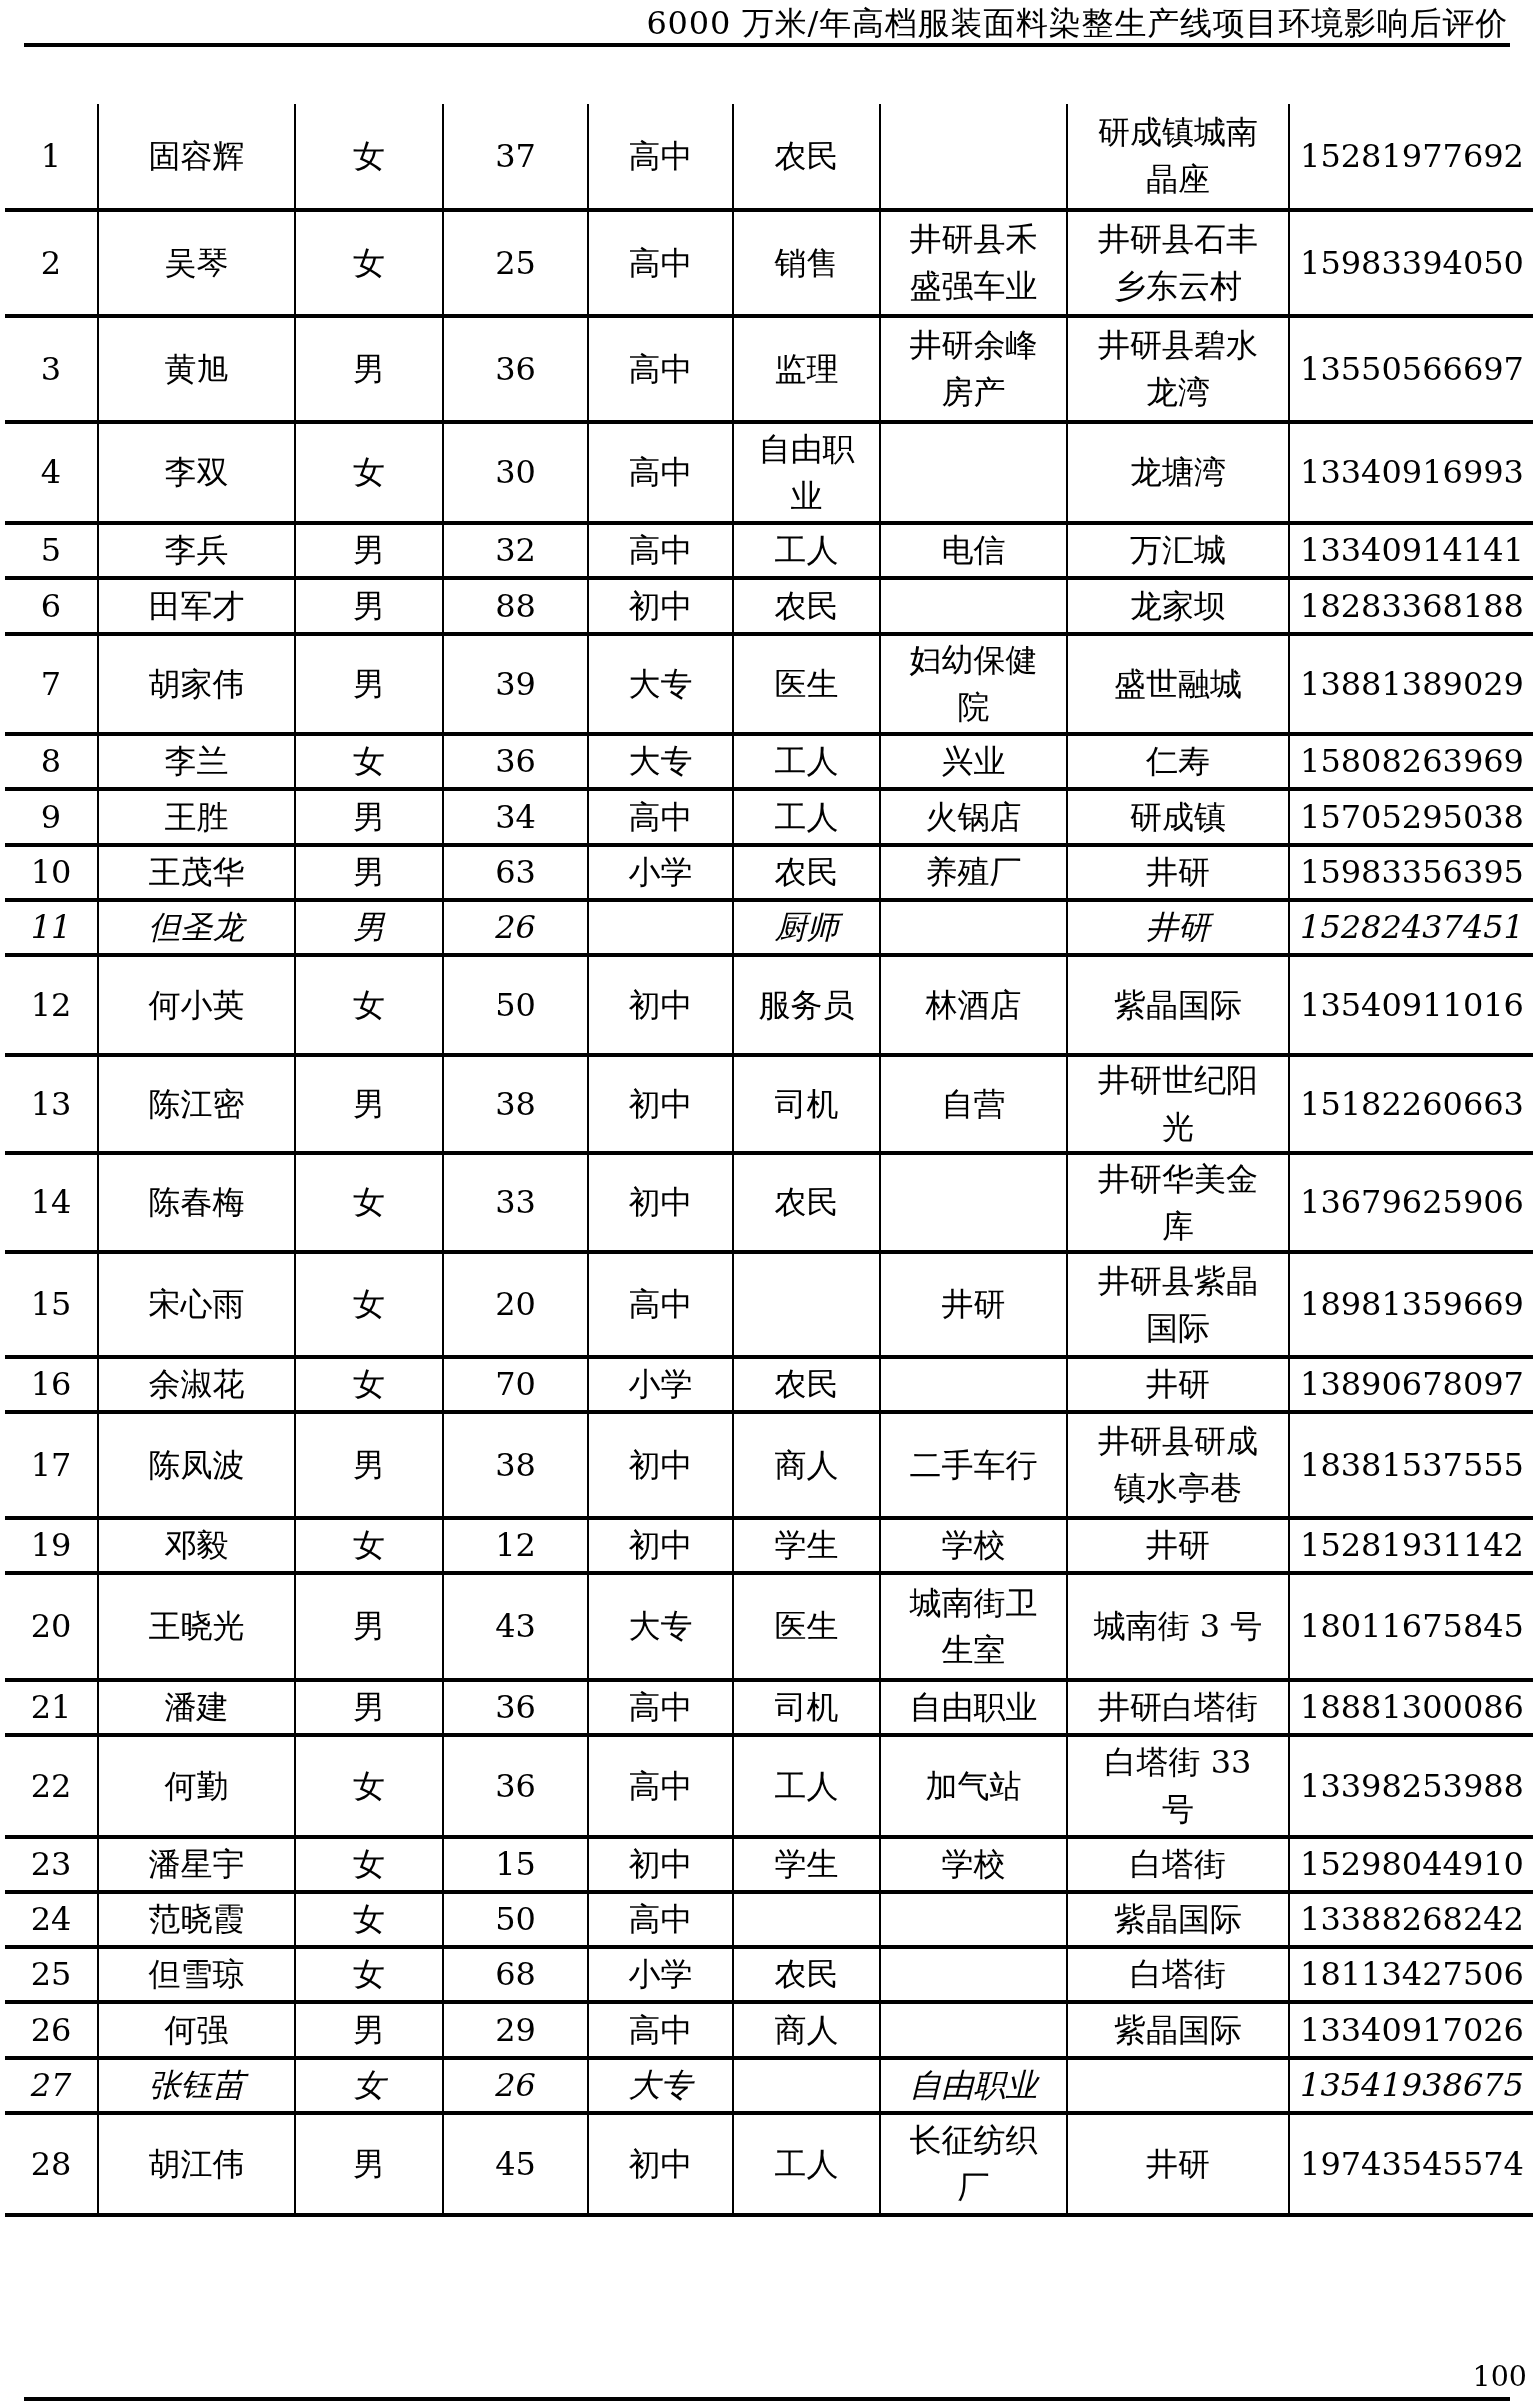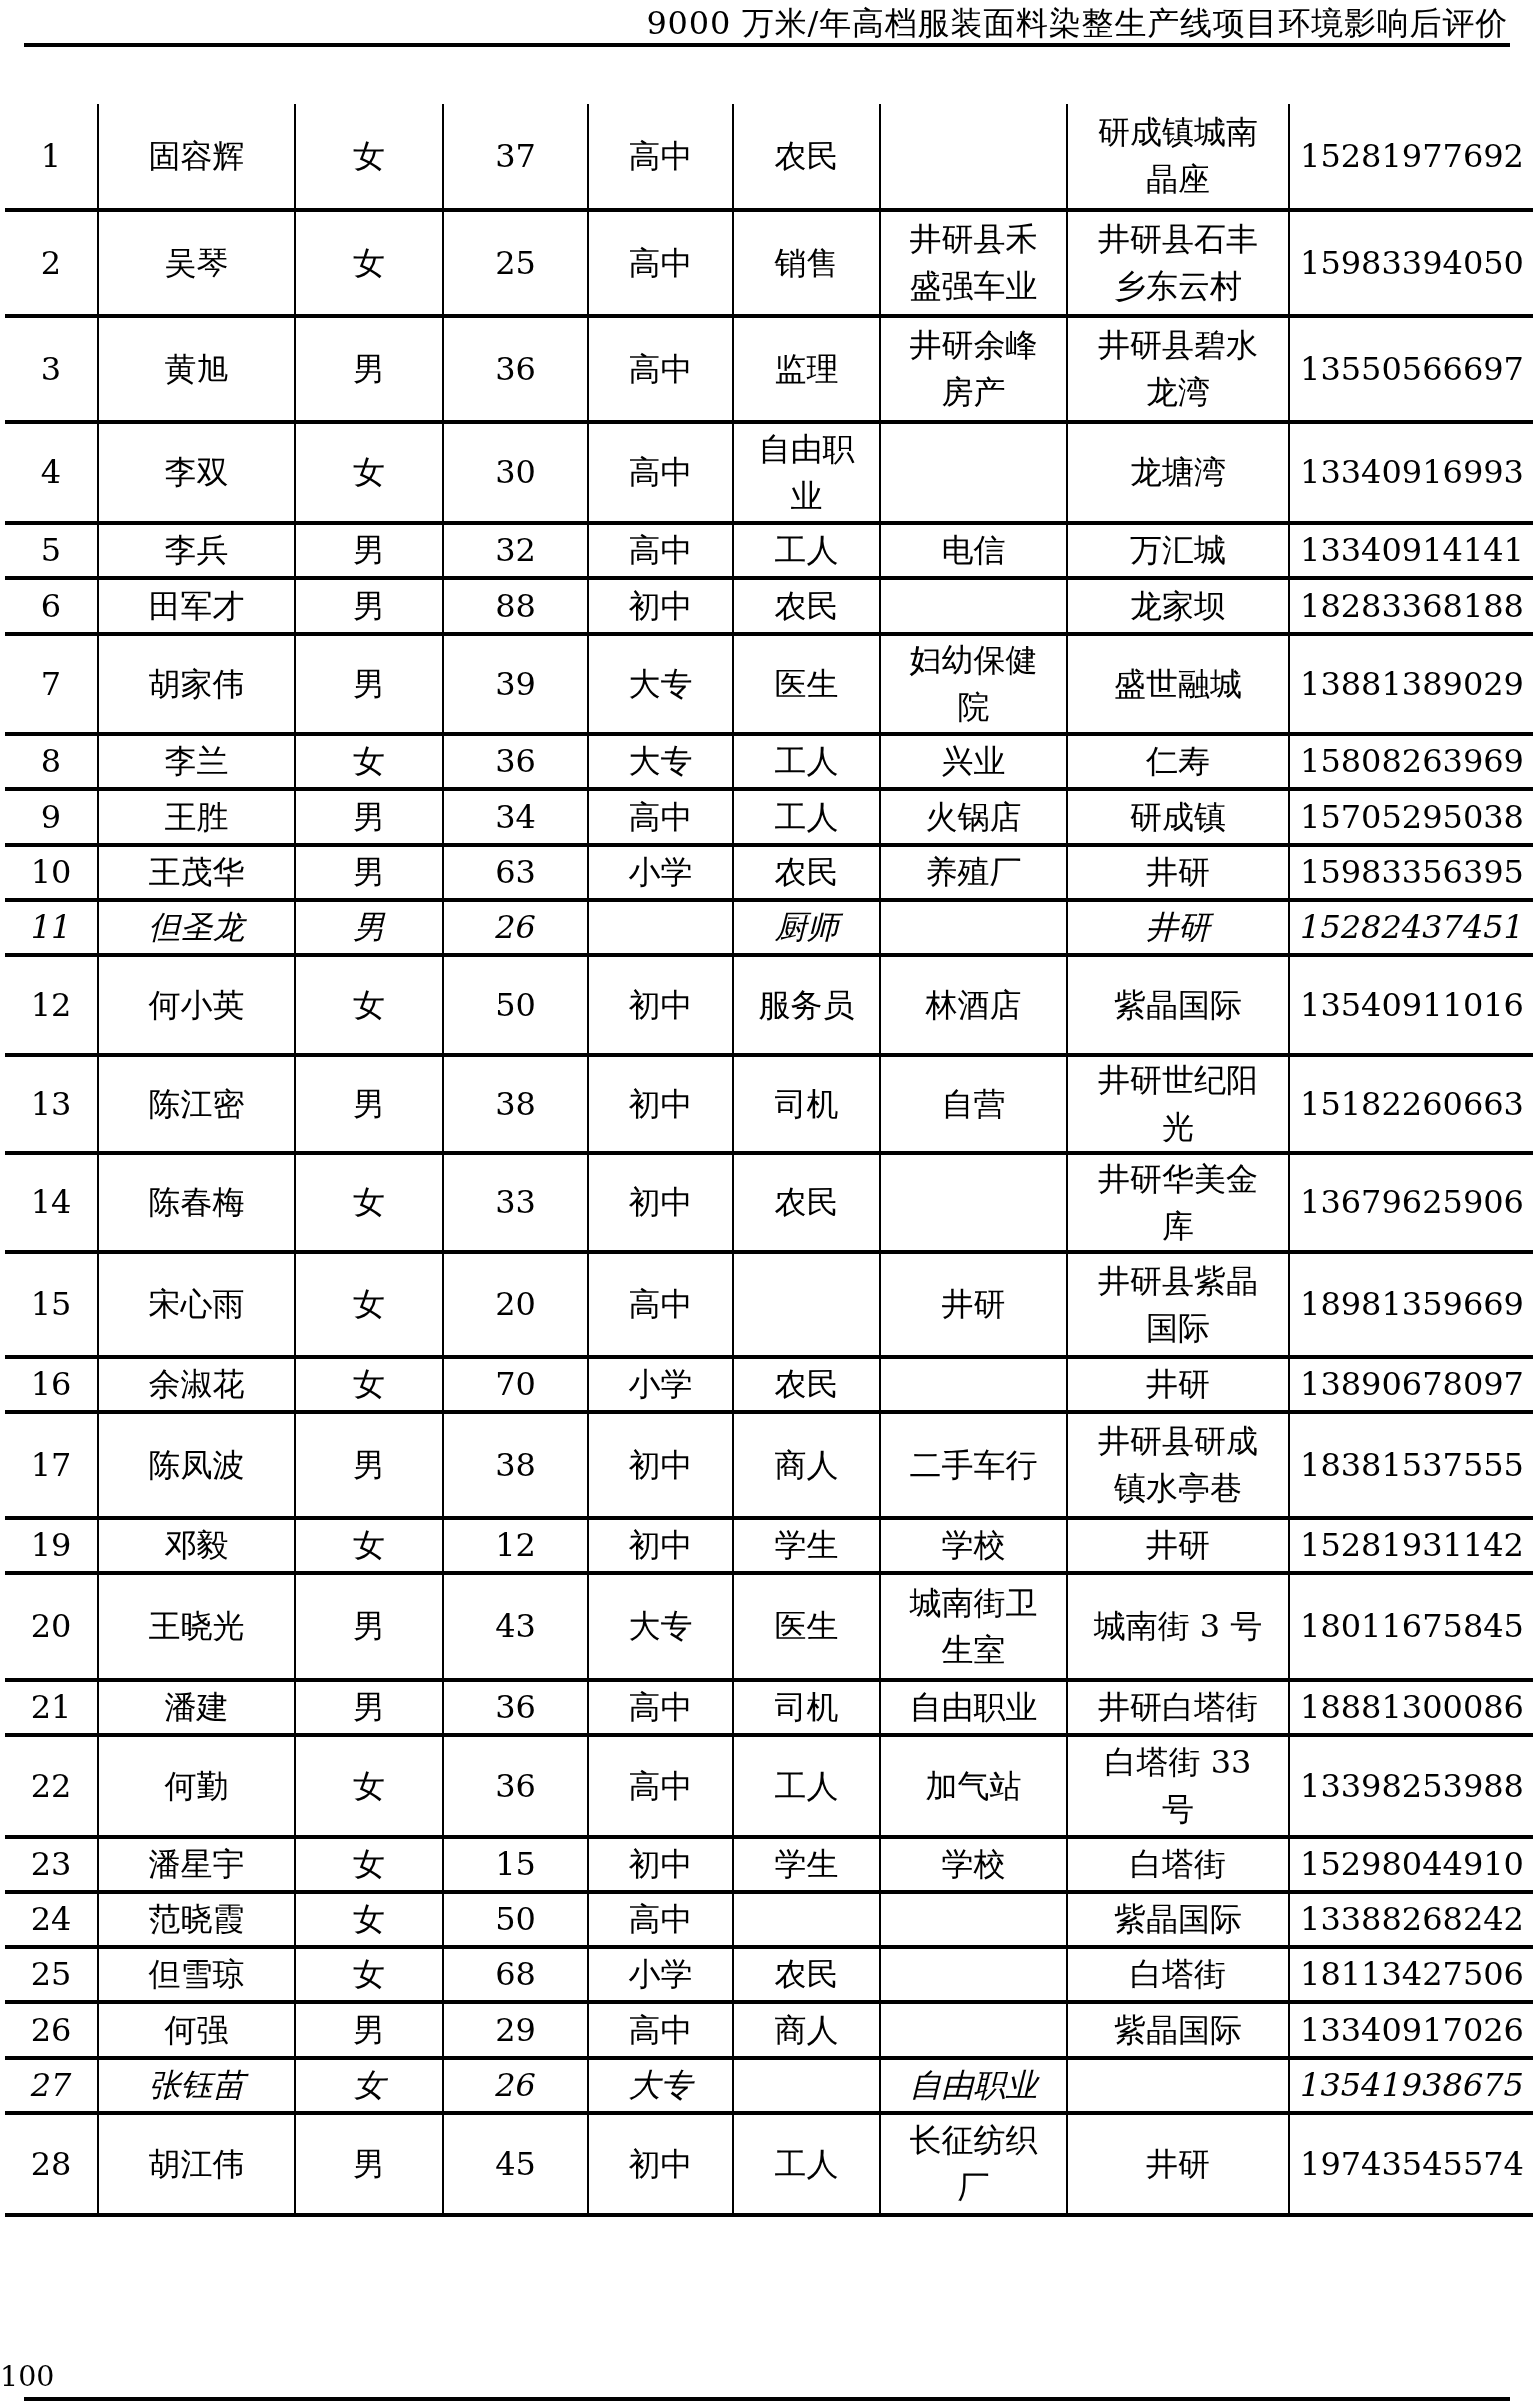--- a/index.html
+++ b/index.html
@@ -1,31 +1,31 @@
 <!DOCTYPE html>
 <html style="font-size:13.4px"><head>
 <meta charset="utf-8">
 <style>
   html, body { margin:0; padding:0; background:#ffffff; }
   body { width:1534px; height:2401px; position:relative; overflow:hidden;
          font-family:"DejaVu Serif","Liberation Serif",serif; color:#000; }
   .header-title { position:absolute; right:26px; top:5px; font-size:32px; line-height:37px; white-space:nowrap; letter-spacing:0.8px; }
   .header-rule { position:absolute; left:24px; right:24px; top:43px; height:4.2px; background:#000; }
   .footer-rule { position:absolute; left:24px; right:24px; top:2397px; height:4.2px; background:#000; }
-  .page-number { position:absolute; left:0; right:7px; top:2360px; text-align:left; font-size:28.5px; line-height:34px; }
+  .page-number { position:absolute; left:0; right:7px; top:2360px; text-align:right; font-size:28.5px; line-height:34px; }
   table.survey { position:absolute; left:5px; top:104px; width:1529px; border-collapse:collapse; table-layout:fixed; }
   table.survey td { border-left:2.5px solid #000; border-bottom:4.2px solid #000; text-align:center; vertical-align:middle;
         font-size:32px; line-height:47px; padding:0 3.4px; box-sizing:border-box; overflow:hidden; word-break:break-all; }
   table.survey td:first-child { border-left:none; }
   table.survey td.wrap { padding:0 18.4px; }
 </style>
 </head>
 <body>
 
-<div class="header-title">9000 万米/年高档服装面料染整生产线项目环境影响后评价</div>
+<div class="header-title">6000 万米/年高档服装面料染整生产线项目环境影响后评价</div>
 <div class="header-rule"></div>
 
 <table class="survey">
   <colgroup>
     <col style="width:93px">
       <col style="width:197px">
       <col style="width:148px">
       <col style="width:145px">
     <col style="width:145px">
       <col style="width:147px">

